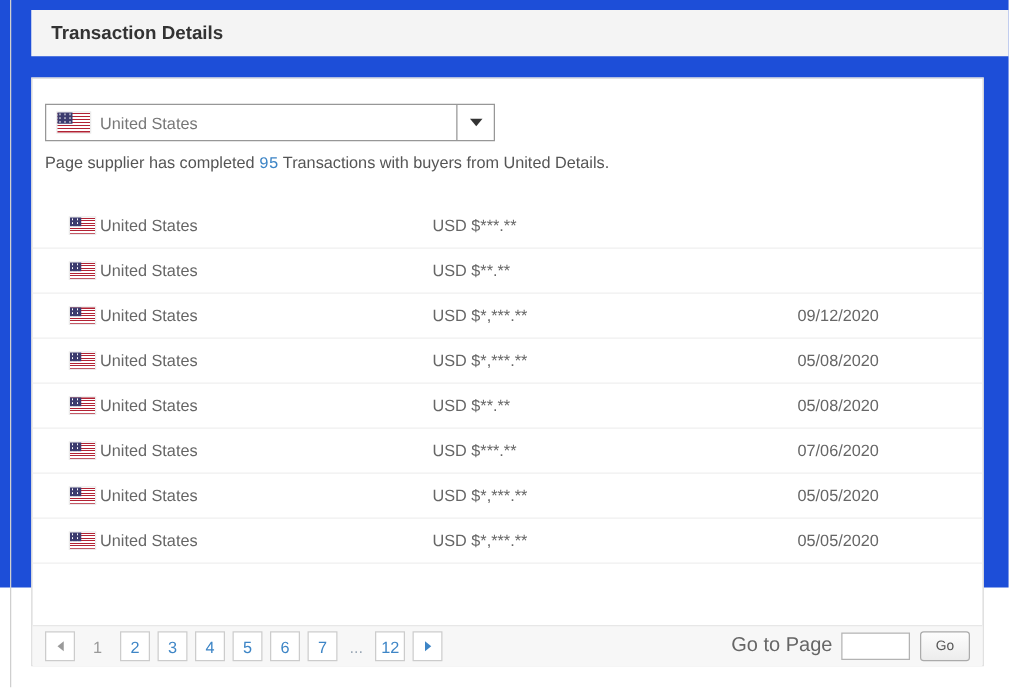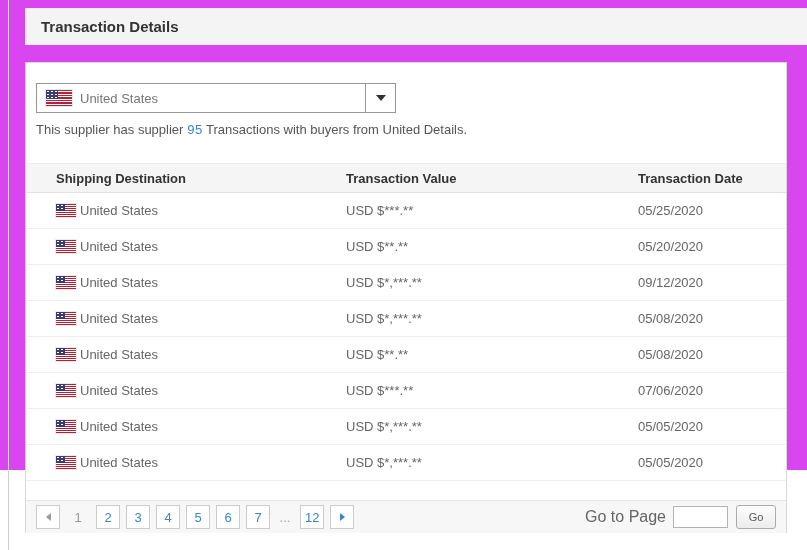--- a/index.html
+++ b/index.html
@@ -1,18 +1,18 @@
 <!DOCTYPE html>
 <html><head>
 <meta charset="utf-8">
 <style>
   * { margin:0; padding:0; box-sizing:border-box; }
   html,body { width:807px; height:550px; background:#fff; overflow:hidden;
     font-family:"Liberation Sans", sans-serif; }
-  .stage { position:relative; width:807px; height:470px; background:#d946ef; }
+  .stage { position:relative; width:807px; height:470px; background:#1d4ed8; }
 
   .left-edge { position:absolute; left:8px; top:0; width:1px; height:550px; background:#cfcfcf; }
 
   .title-bar { position:absolute; left:25px; right:0; top:8px; height:37px;
     background:#f4f4f4; display:flex; align-items:center; }
   .title-bar .title { padding-left:16px; font-size:15px; font-weight:bold; color:#333; }
 
   .card { position:absolute; left:25px; top:62px; width:762px; height:471px;
     background:#fff; border:1px solid #d8d8d8; }
 
@@ -87,45 +87,38 @@
 
     <div class="dropdown">
       <span class="flag flag-lg"></span>
       <span class="label">United States</span>
       <span class="dd-arrow-seg">
         <span class="tri-down"></span>
       </span>
     </div>
 
     <div class="summary">
-      <span>This supplier has supplier </span><span class="count">95</span><span> Transactions with buyers from United Details.</span>
+      <span>Page supplier has completed </span><span class="count">95</span><span> Transactions with buyers from United Details.</span>
     </div>
 
     <div class="table">
-      <div class="thead">
-        <div class="col-dest">Shipping Destination</div>
-        <div class="col-val">Transaction Value</div>
-        <div class="col-date">Transaction Date</div>
-      </div>
 
       <div class="trow">
         <div class="col-dest">
             <span class="flag flag-sm"></span>
             <span class="dest-label">United States</span>
           </div>
         <div class="col-val">USD $***.**</div>
-        <div class="col-date">05/25/2020</div>
       </div>
       <div class="trow">
         <div class="col-dest">
             <span class="flag flag-sm"></span>
             <span class="dest-label">United States</span>
           </div>
         <div class="col-val">USD $**.**</div>
-        <div class="col-date">05/20/2020</div>
       </div>
       <div class="trow">
         <div class="col-dest">
             <span class="flag flag-sm"></span>
             <span class="dest-label">United States</span>
           </div>
         <div class="col-val">USD $*,***.**</div>
         <div class="col-date">09/12/2020</div>
       </div>
       <div class="trow">

